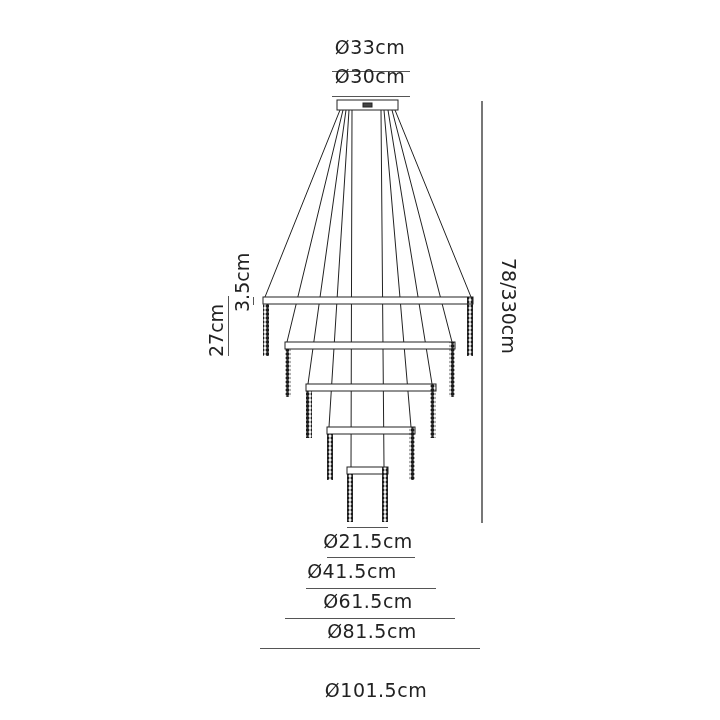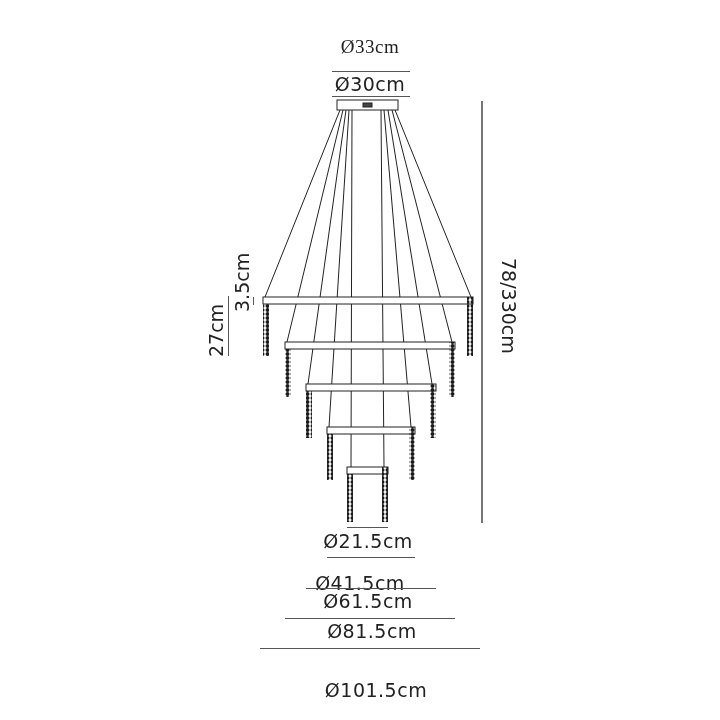--- a/index.html
+++ b/index.html
@@ -61,35 +61,35 @@
     <rect x="430" y="384" width="6" height="54"></rect>
 
     <rect x="327" y="434" width="6" height="46"></rect>
     <rect x="409" y="427" width="6" height="53"></rect>
 
     <rect x="347" y="474" width="6" height="48"></rect>
     <rect x="382" y="467" width="6" height="55"></rect>
   </g>
 </svg>
 
-<div class="label center" style="left:370px; top:36px;font-family:Liberation Serif, serif;">Ø33cm</div>
+<div class="label center" style="left:370px; top:36px;">Ø33cm</div>
 <div class="rule" style="left:332px; top:71px; width:78px;"></div>
-<div class="label center" style="left:370px; top:73px;">Ø30cm</div>
+<div class="label center" style="left:370px; top:65px;">Ø30cm</div>
 <div class="rule" style="left:332px; top:96px; width:78px;"></div>
 
 <div class="vrule" style="left:481px; top:101px; height:422px;"></div>
 <div class="rot-cw" style="left:520px; top:258px;">78/330cm</div>
 
 <div class="rot-ccw" style="left:205px; top:357px;">27cm</div>
 <div class="rule" style="left:228px; top:296px; width:1px; height:60px; background:#555;"></div>
 <div class="rot-ccw" style="left:231px; top:312px;">3.5cm</div>
 <div class="rule" style="left:253px; top:297px; width:1px; height:8px; background:#555;"></div>
 
 <div class="rule" style="left:347px; top:527px; width:41px;"></div>
 <div class="label center" style="left:368px; top:530px;text-align:right;">Ø21.5cm</div>
 <div class="rule" style="left:327px; top:557px; width:88px;"></div>
-<div class="label center" style="left:360px; top:560px;margin-top:12px;">Ø41.5cm</div>
+<div class="label center" style="left:352px; top:560px;">Ø41.5cm</div>
 <div class="rule" style="left:306px; top:588px; width:130px;"></div>
 <div class="label center" style="left:368px; top:590px;">Ø61.5cm</div>
 <div class="rule" style="left:285px; top:618px; width:170px;"></div>
 <div class="label center" style="left:372px; top:620px;">Ø81.5cm</div>
 <div class="rule" style="left:260px; top:648px; width:220px;"></div>
 <div class="label center" style="left:376px; top:679px;">Ø101.5cm</div>
 
 </body></html>

